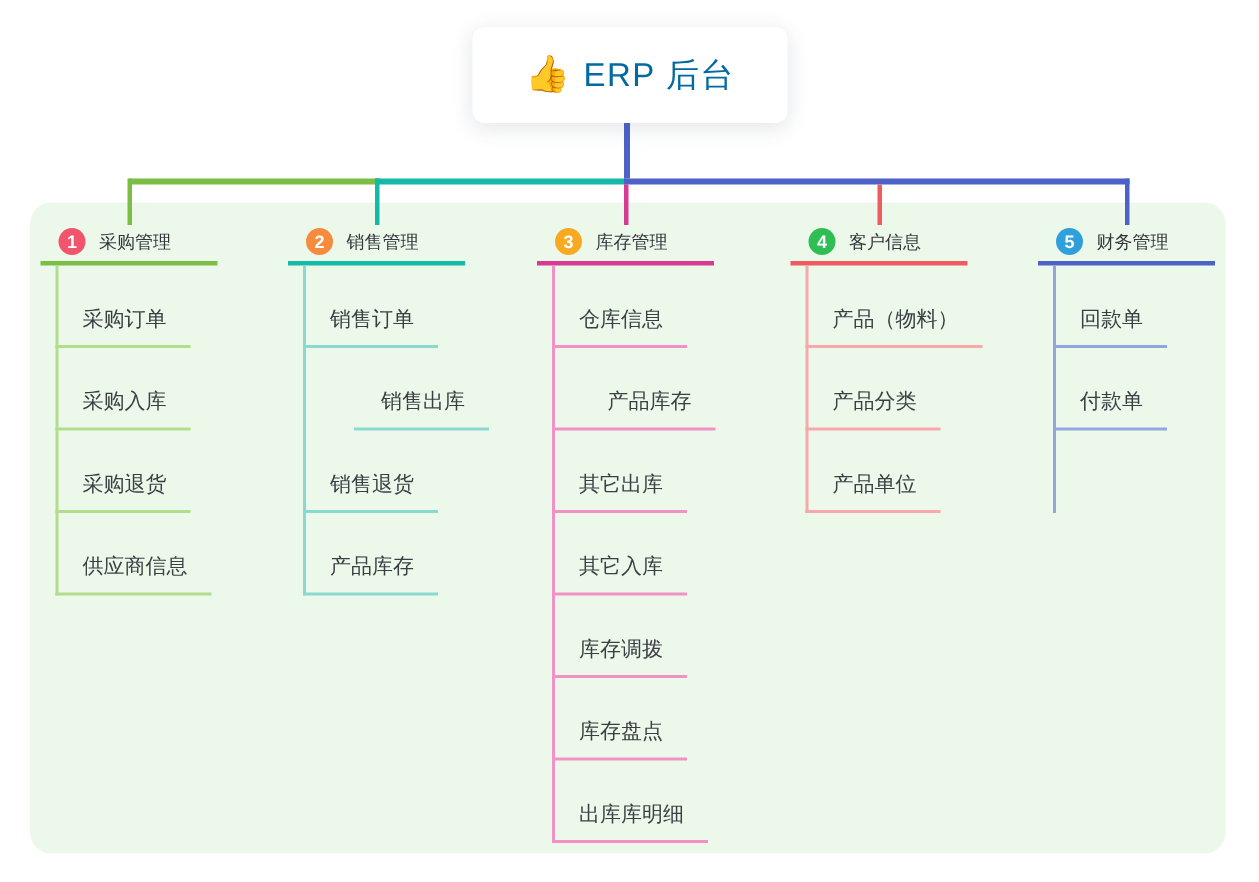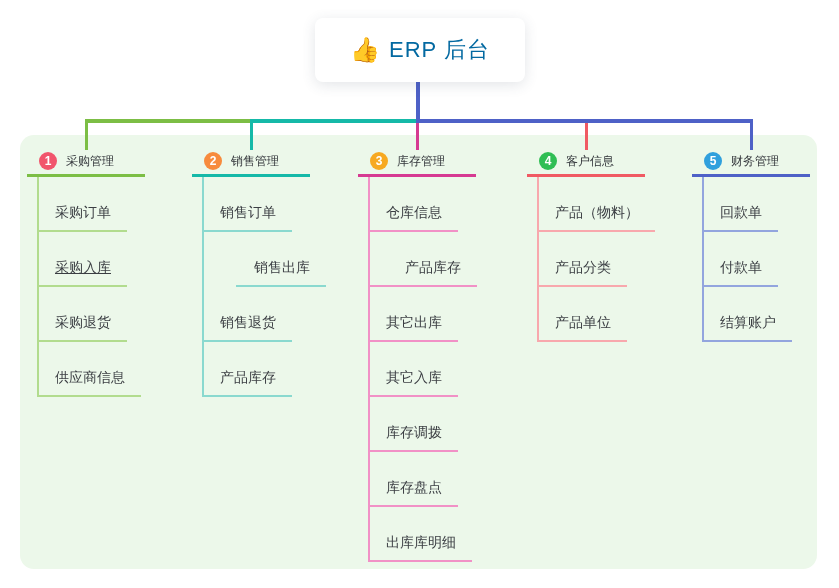--- a/index.html
+++ b/index.html
@@ -73,21 +73,21 @@
       <div class="branch-header" style="border-bottom-color: rgb(124, 190, 69); min-width: 106px;">
         <span class="badge" style="background: rgb(241, 85, 108);">1</span>
         <span class="branch-label">采购管理</span>
       </div>
       <div class="items">
         <div class="tree-line" style="background: rgb(178, 220, 142); height: 220px;"></div>
         <div class="item-row">
           <span class="item" style="border-bottom-color: rgb(178, 220, 142);">采购订单</span>
         </div>
         <div class="item-row">
-          <span class="item" style="border-bottom-color: rgb(178, 220, 142); text-decoration: underline;">采购入库</span>
+          <span class="item" style="border-bottom-color: rgb(178, 220, 142);">采购入库</span>
         </div>
         <div class="item-row">
           <span class="item" style="border-bottom-color: rgb(178, 220, 142);">采购退货</span>
         </div>
         <div class="item-row">
           <span class="item" style="border-bottom-color: rgb(178, 220, 142);">供应商信息</span>
         </div>
       </div>
     </div>
     <div class="branch" style="left: 192px;">
@@ -165,18 +165,15 @@
         <span class="branch-label">财务管理</span>
       </div>
       <div class="items">
         <div class="tree-line" style="background: rgb(147, 165, 222); height: 165px;"></div>
         <div class="item-row">
           <span class="item" style="border-bottom-color: rgb(147, 165, 222);">回款单</span>
         </div>
         <div class="item-row">
           <span class="item" style="border-bottom-color: rgb(147, 165, 222);">付款单</span>
         </div>
-        <div class="item-row">
-          <span class="item" style="border-bottom-color: rgb(147, 165, 222);">结算账户</span>
-        </div>
       </div>
     </div>
   </div>
 
 </body></html>

